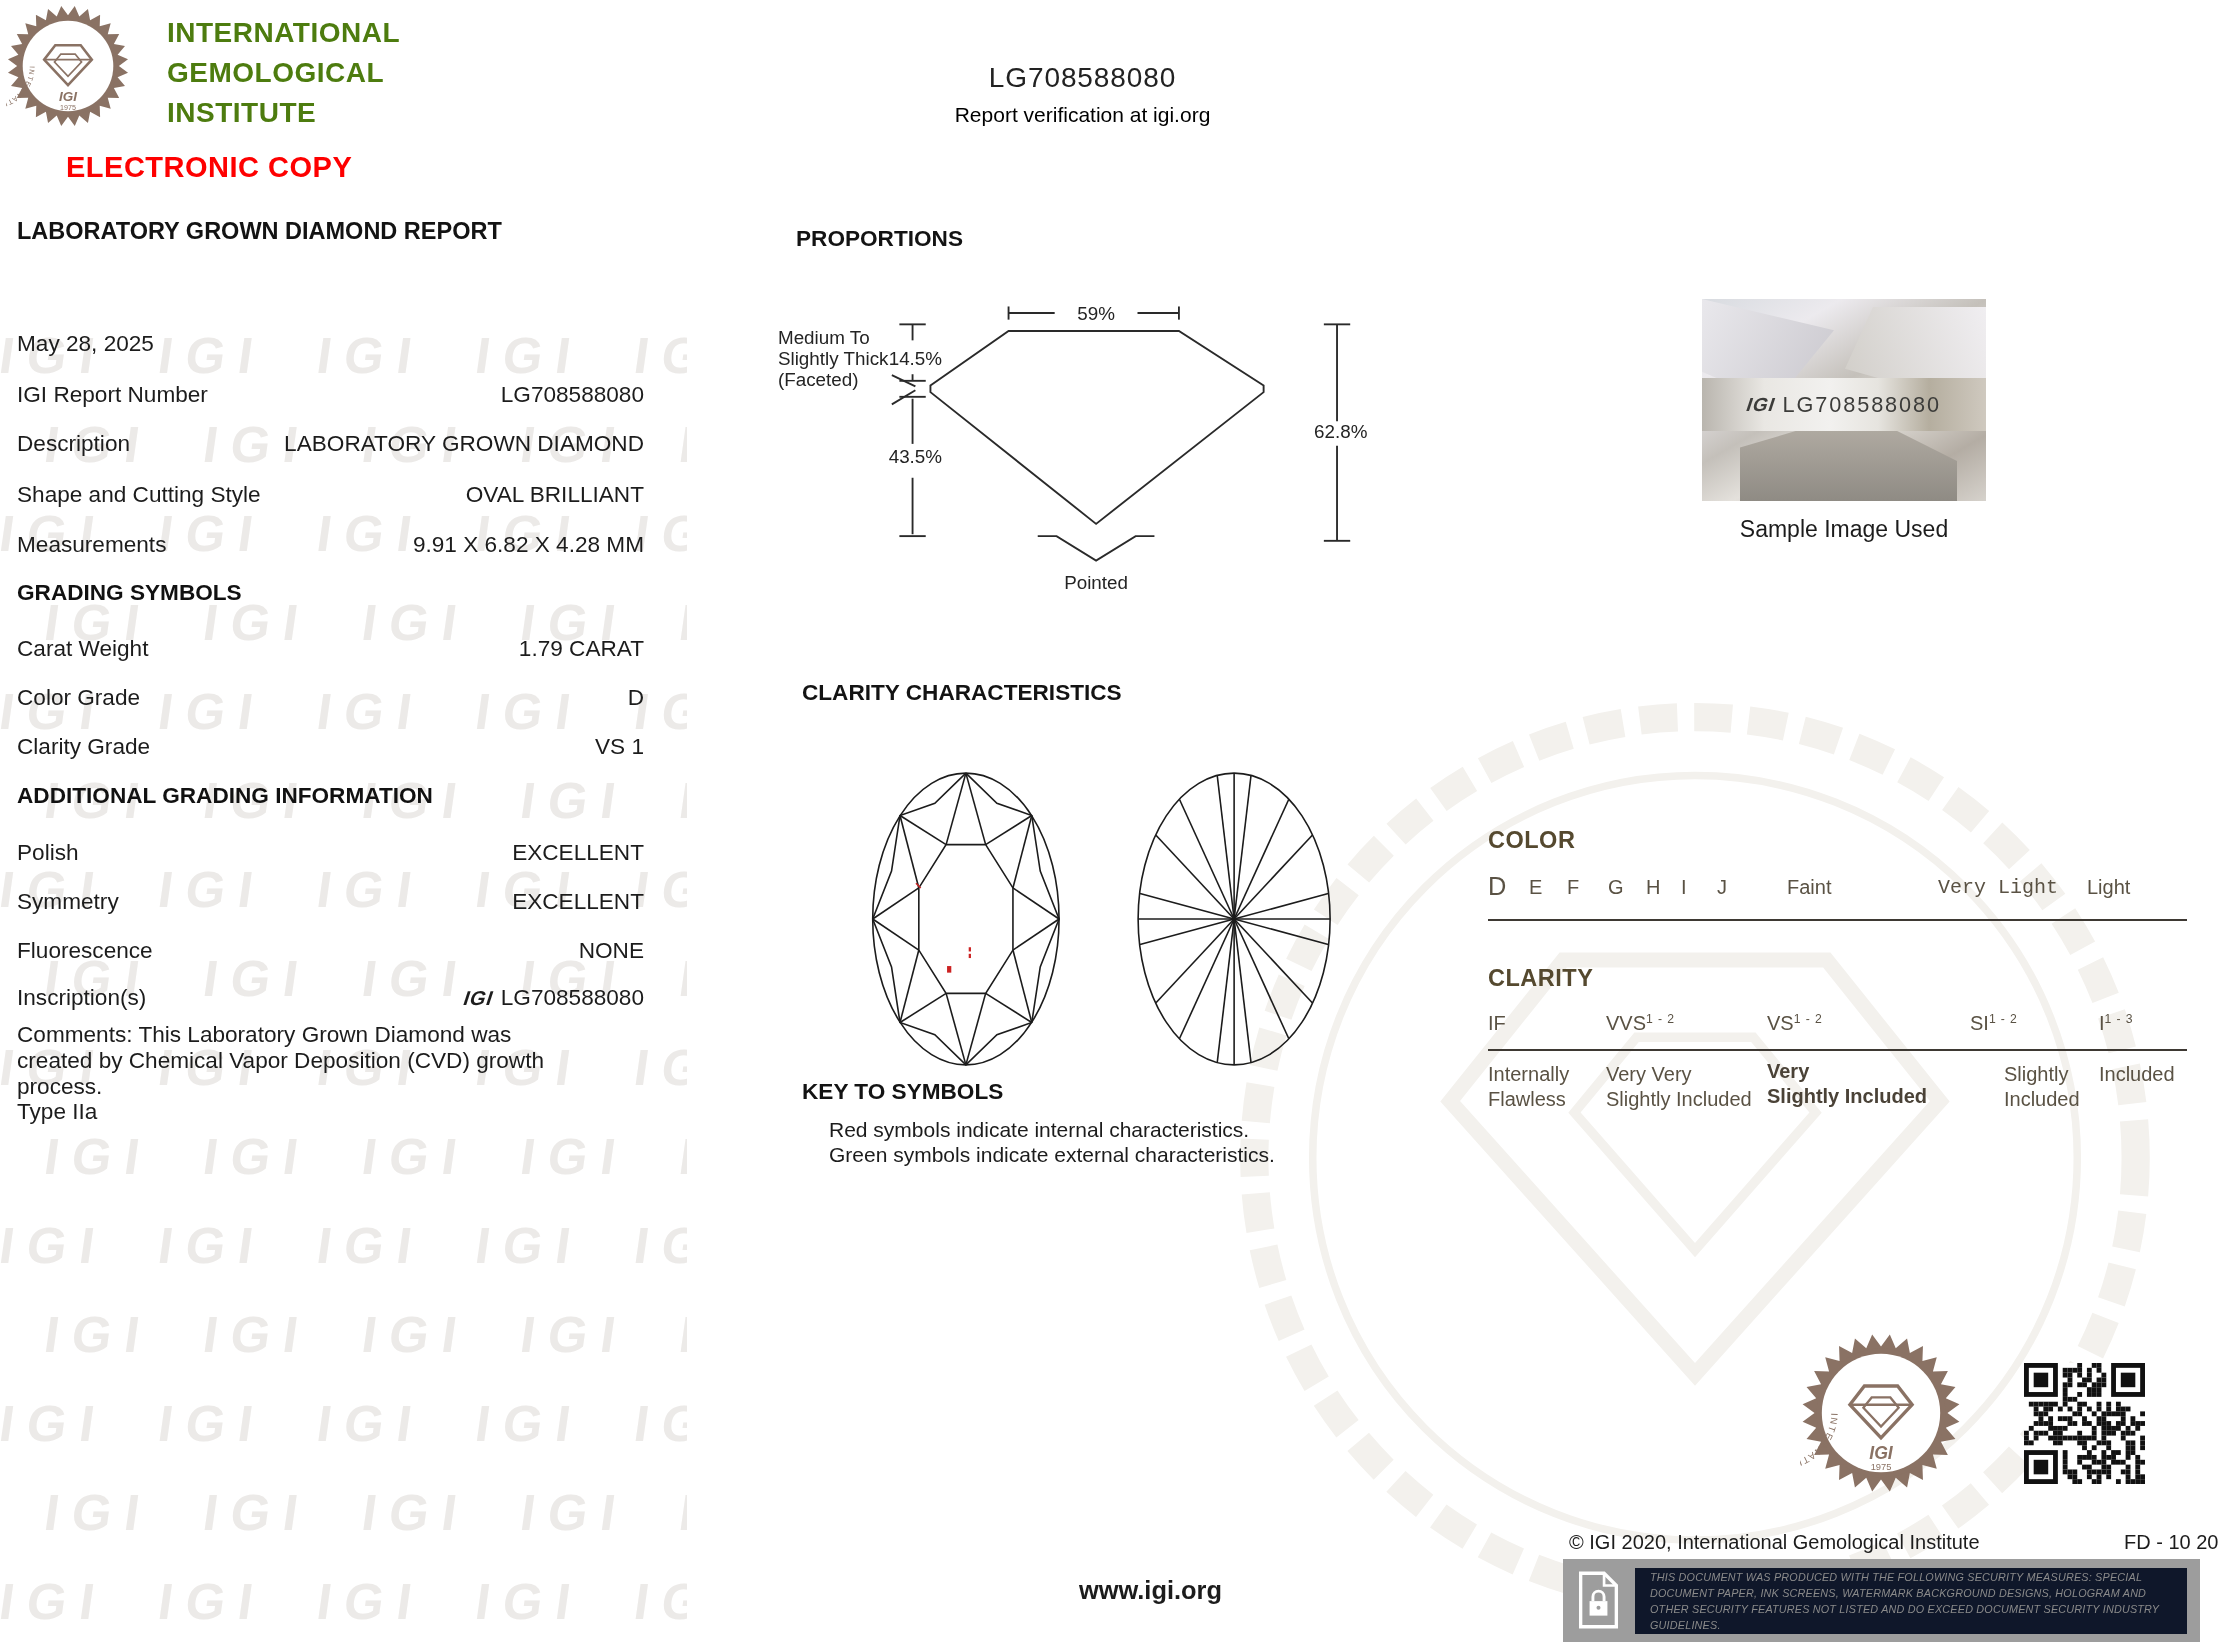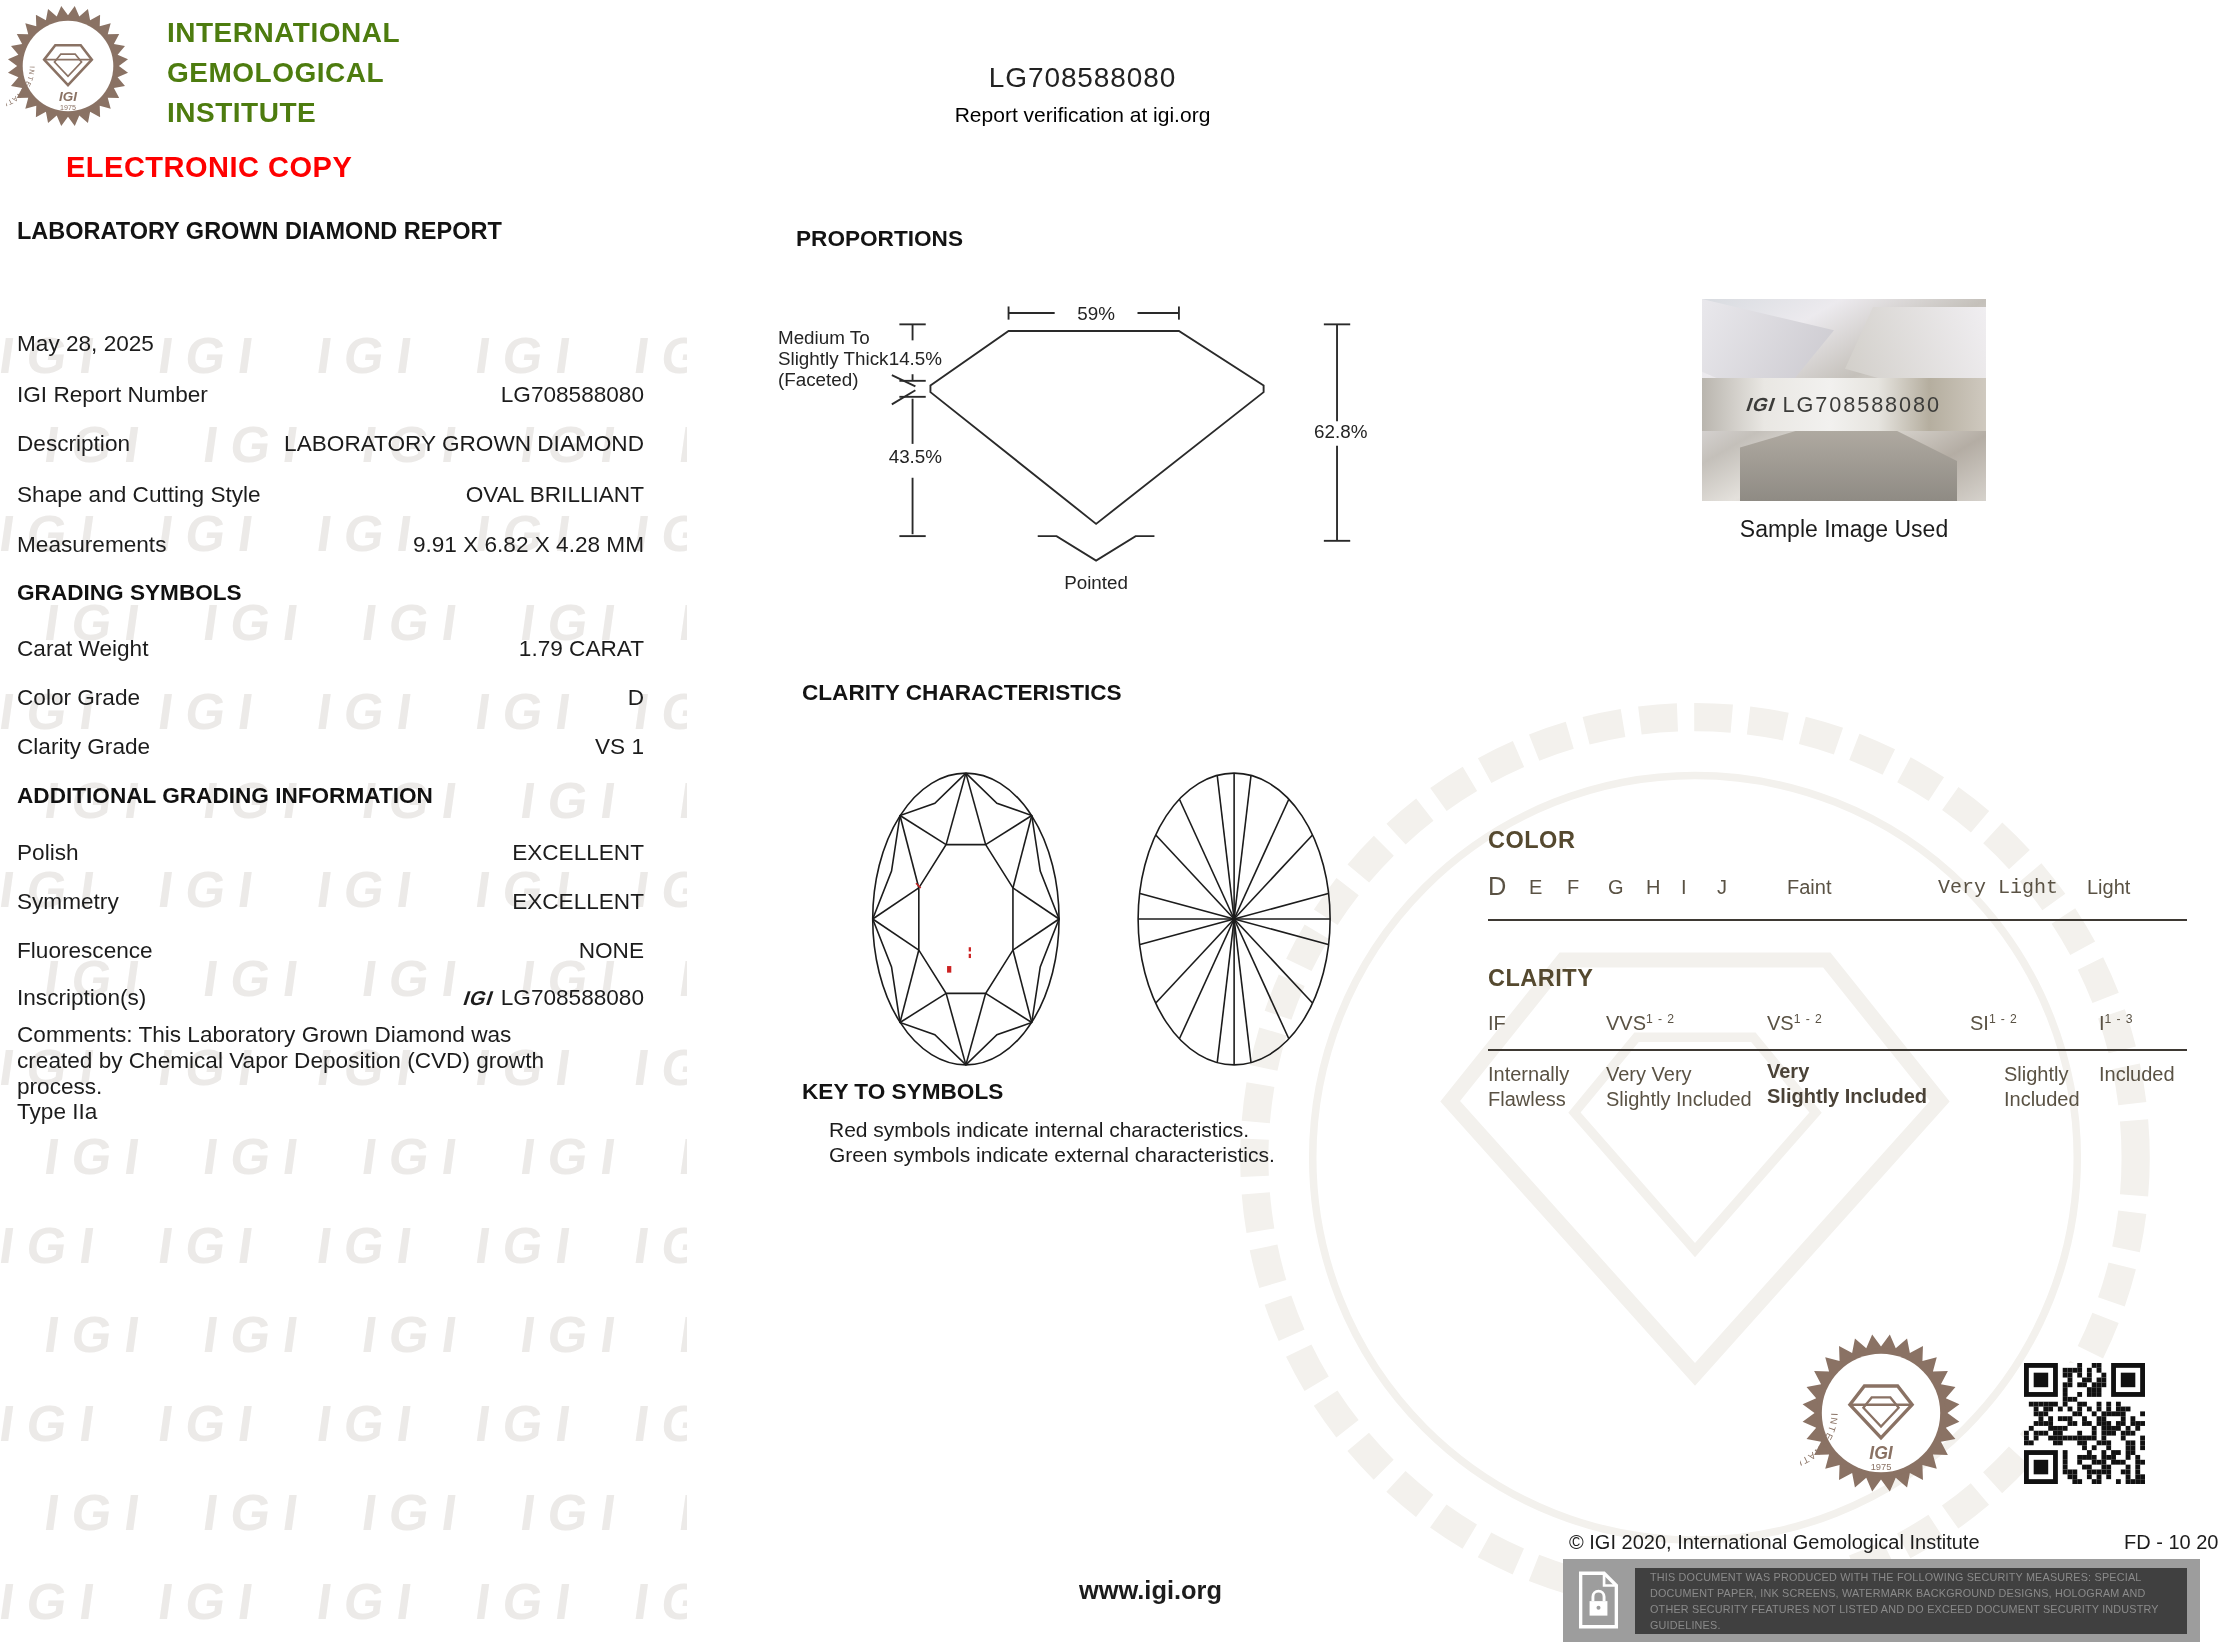--- a/index.html
+++ b/index.html
@@ -61,22 +61,22 @@
   .grade-sup{font-size:12.2px;position:relative;top:-7.5px;letter-spacing:0.9px;}
   .desc{position:absolute;font-size:20px;line-height:24.5px;white-space:nowrap;}
   .desc.selected{font-weight:bold;color:#4a4237;}
   
   #bottom-seal{position:absolute;left:1800px;top:1332px;z-index:1;}
   #qr{position:absolute;left:2024px;top:1363px;z-index:1;}
   #copyright{position:absolute;left:1569px;top:1531px;font-size:20px;z-index:1;}
   #fd-code{position:absolute;left:2124px;top:1531px;font-size:20px;z-index:1;}
   #website{position:absolute;left:1079px;top:1576px;font-size:25.4px;font-weight:bold;z-index:1;}
   #security-bar{position:absolute;left:1563px;top:1559px;width:637px;height:83px;background:#9d9d9d;z-index:2;}
-  #security-box{position:absolute;left:72px;top:8.5px;width:552px;height:66px;background:#404040;
-    display:flex;align-items:center;}
+  #security-box{position:absolute;left:72px;top:8.5px;width:552px;height:66px;background:#0f172a;
+    display:flex;align-items:center;font-style:italic;}
   #security-text{font-size:10.8px;line-height:16px;color:#8a8a8a;padding:0 15px;letter-spacing:0.2px;}
   #lock-doc{position:absolute;left:15px;top:12.2px;}
 </style>
 </head>
 <body>
 
 <div id="page">
 
   <svg id="right-watermark" width="942" height="951" viewBox="0 0 1000 1010">
     <circle cx="500" cy="500" r="468" fill="none" stroke="#f3f1ed" stroke-width="30" stroke-dasharray="40 18"></circle>

